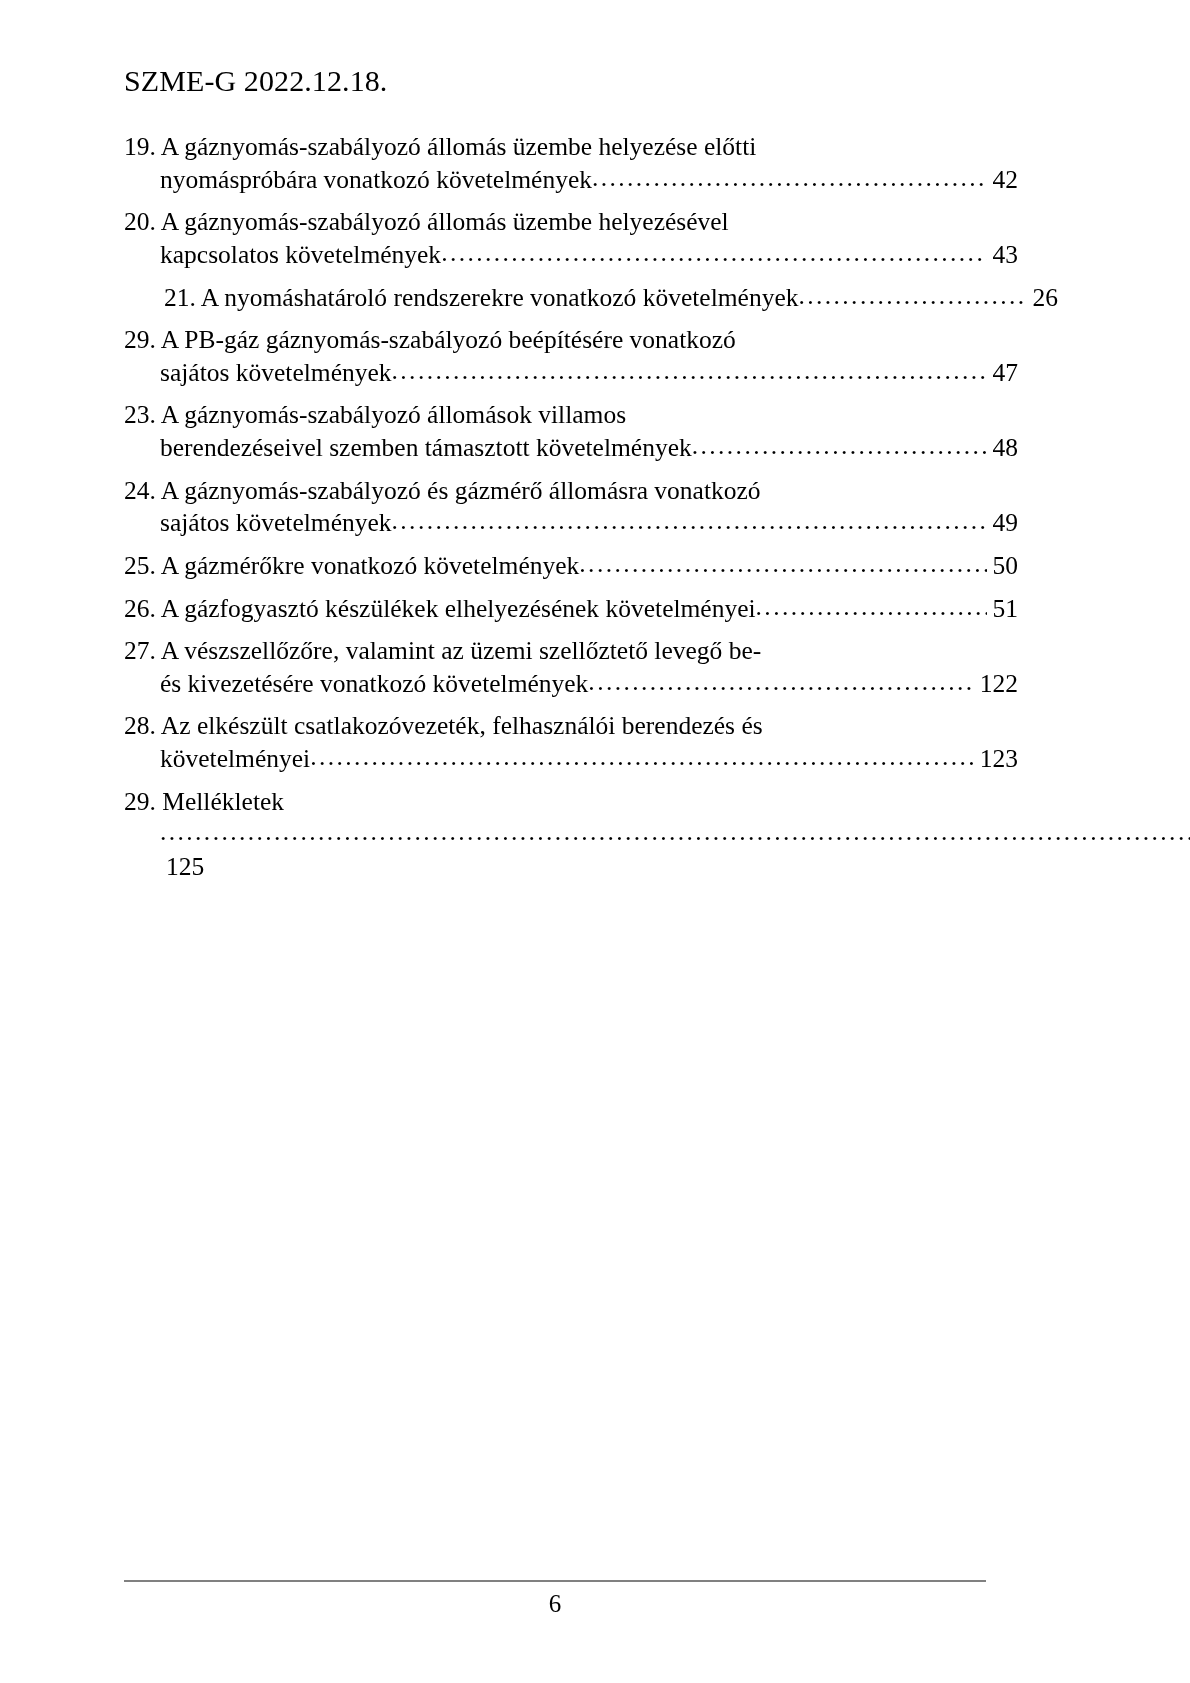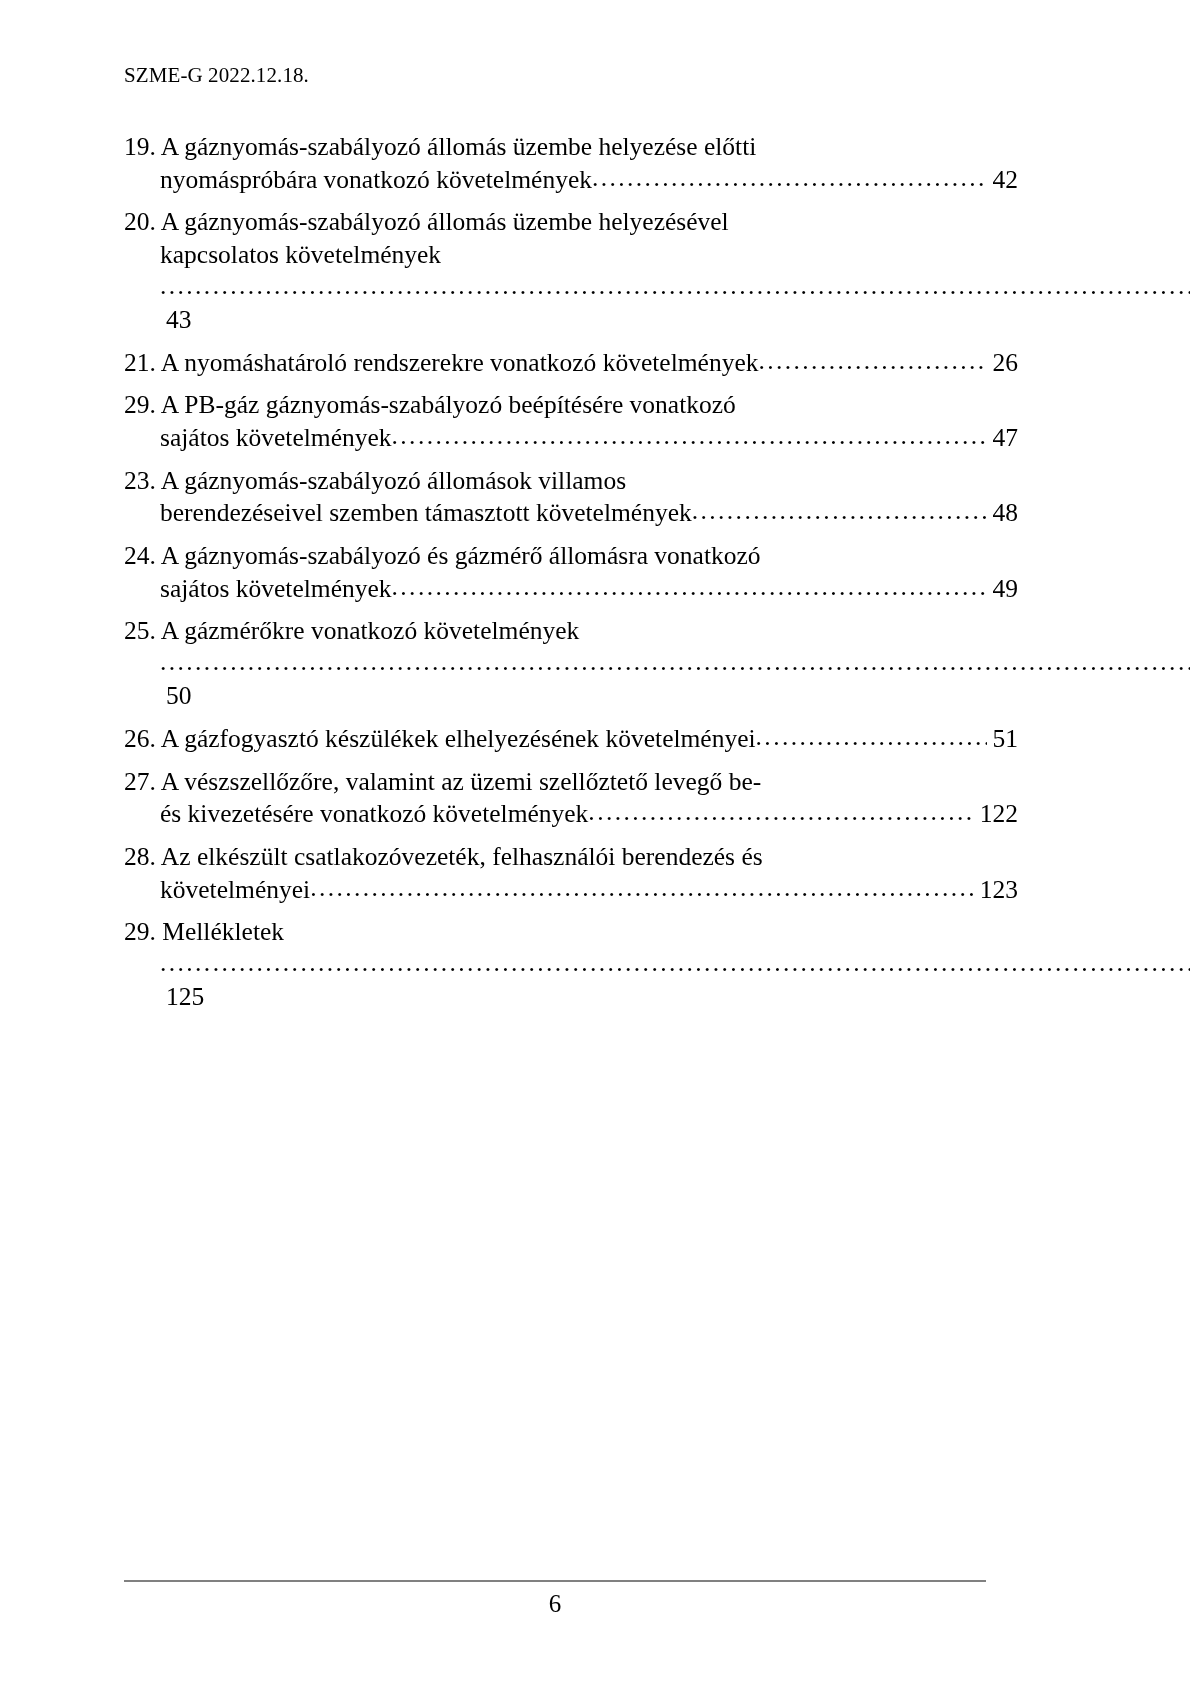--- a/index.html
+++ b/index.html
@@ -16,21 +16,21 @@
     width: 1190px;
     height: 1683px;
     background: #ffffff;
     overflow: hidden;
     box-sizing: border-box;
   }
   .doc-header {
     position: absolute;
     left: 124px;
     top: 63px;
-    font-size: 21px;
+    font-size: 30px;
     line-height: 1.2;
     letter-spacing: 0.1px;
     white-space: nowrap;
     font-family: Liberation Serif, serif;
   }
   .toc {
     position: absolute;
     left: 124px;
     top: 131px;
     width: 858px;
@@ -107,28 +107,28 @@
       <div class="toc-entry">
         <div class="line-plain"><span class="toc-num">19. </span><span class="toc-title">A gáznyomás-szabályozó állomás üzembe helyezése előtti</span></div>
         <div class="leader-row" style="padding-left: 36px;">
           <span class="leader-text">nyomáspróbára vonatkozó követelmények</span>
           <span class="leader-fill">...............................................................................................................................................................................................................................................................................................................................................................................................................</span>
           <span class="toc-page">42</span>
         </div>
       </div>
       <div class="toc-entry">
         <div class="line-plain"><span class="toc-num">20. </span><span class="toc-title">A gáznyomás-szabályozó állomás üzembe helyezésével</span></div>
-        <div class="leader-row" style="padding-left: 36px; flex-direction: column;">
+        <div class="leader-row" style="padding-left: 36px;">
           <span class="leader-text">kapcsolatos követelmények</span>
           <span class="leader-fill">...............................................................................................................................................................................................................................................................................................................................................................................................................</span>
           <span class="toc-page">43</span>
         </div>
       </div>
       <div class="toc-entry">
-        <div class="leader-row" style="padding-left: 36px;">
+        <div class="leader-row" style="padding-left: 36px; margin-left: 40px;">
           <span class="leader-text" style="text-indent: -36px; display: inline-block;"><span class="toc-num">21. </span><span>A nyomáshatároló rendszerekre vonatkozó követelmények</span></span>
           <span class="leader-fill">...............................................................................................................................................................................................................................................................................................................................................................................................................</span>
           <span class="toc-page">26</span>
         </div>
       </div>
       <div class="toc-entry">
         <div class="line-plain"><span class="toc-num">29. </span><span class="toc-title">A PB-gáz gáznyomás-szabályozó beépítésére vonatkozó</span></div>
         <div class="leader-row" style="padding-left: 36px;">
           <span class="leader-text">sajátos követelmények</span>
           <span class="leader-fill">...............................................................................................................................................................................................................................................................................................................................................................................................................</span>
@@ -145,21 +145,21 @@
       </div>
       <div class="toc-entry">
         <div class="line-plain"><span class="toc-num">24. </span><span class="toc-title">A gáznyomás-szabályozó és gázmérő állomásra vonatkozó</span></div>
         <div class="leader-row" style="padding-left: 36px;">
           <span class="leader-text">sajátos követelmények</span>
           <span class="leader-fill">...............................................................................................................................................................................................................................................................................................................................................................................................................</span>
           <span class="toc-page">49</span>
         </div>
       </div>
       <div class="toc-entry">
-        <div class="leader-row" style="padding-left: 36px; flex-direction: column;">
+        <div class="leader-row" style="padding-left: 36px;">
           <span class="leader-text" style="text-indent: -36px; display: inline-block;"><span class="toc-num">25. </span><span>A gázmérőkre vonatkozó követelmények</span></span>
           <span class="leader-fill">...............................................................................................................................................................................................................................................................................................................................................................................................................</span>
           <span class="toc-page">50</span>
         </div>
       </div>
       <div class="toc-entry">
         <div class="leader-row" style="padding-left: 36px; font-family: Liberation Serif, serif;">
           <span class="leader-text" style="text-indent: -36px; display: inline-block;"><span class="toc-num">26. </span><span>A gázfogyasztó készülékek elhelyezésének követelményei</span></span>
           <span class="leader-fill">...............................................................................................................................................................................................................................................................................................................................................................................................................</span>
           <span class="toc-page">51</span>

